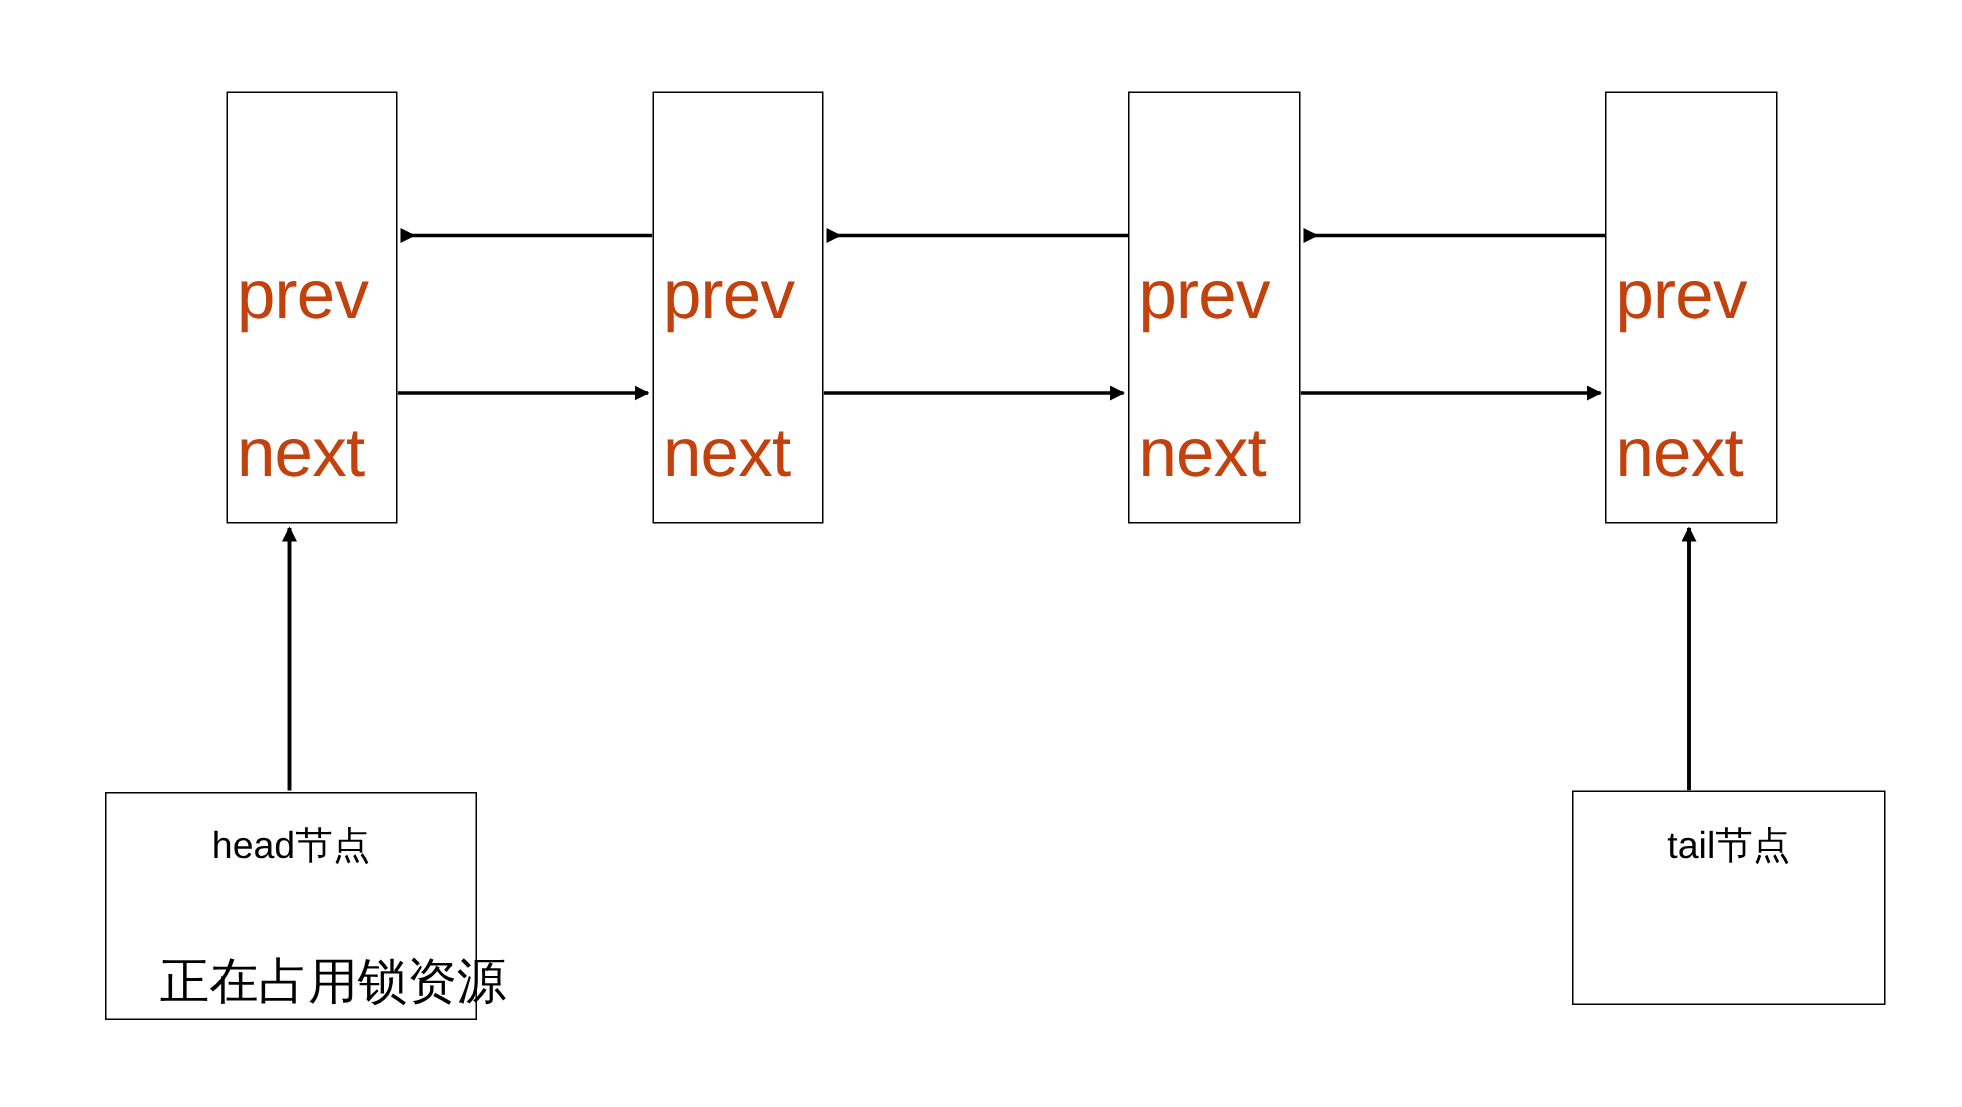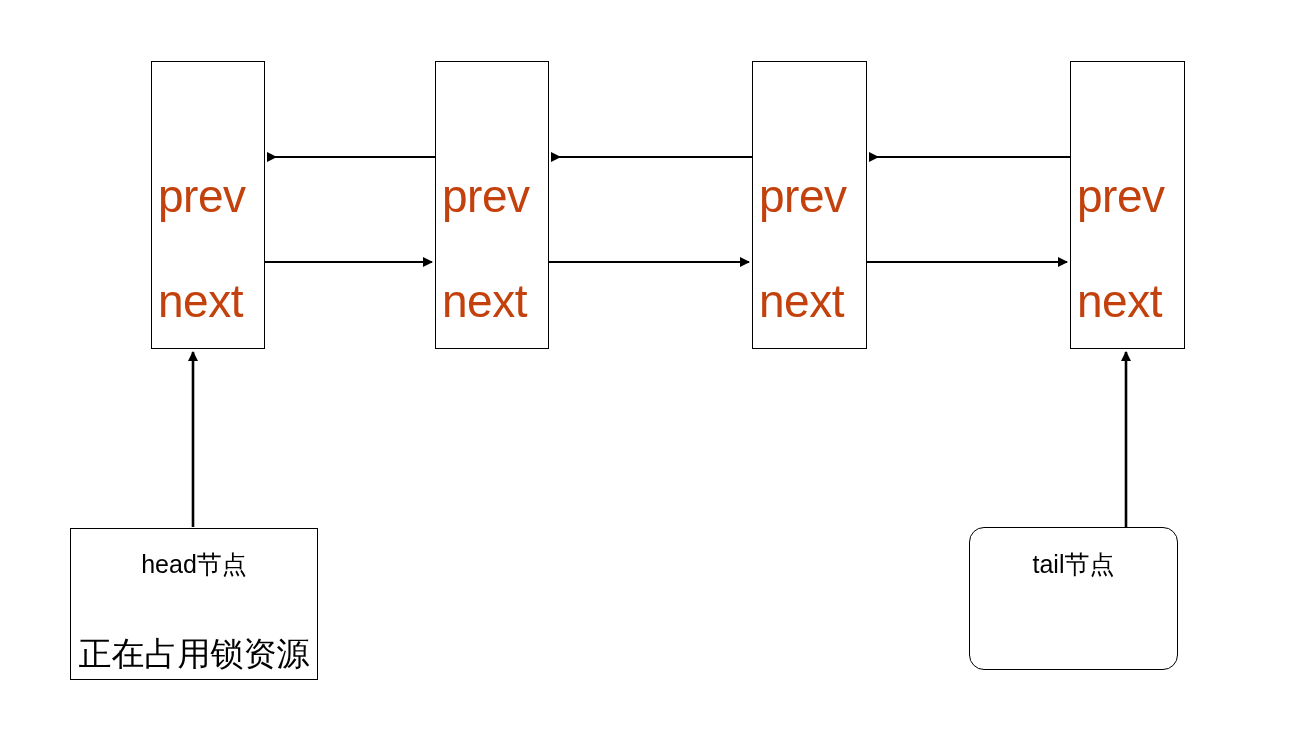--- a/index.html
+++ b/index.html
@@ -109,20 +109,20 @@
     <div class="node-field next">next</div>
   </div>
 
   <div class="node-box" style="left:1070px; top:61px; width:115px; height:288px;">
     <div class="node-field prev">prev</div>
     <div class="node-field next">next</div>
   </div>
 
   <div class="label-box" style="left:70px; top:528px; width:248px; height:152px;">
     <div class="label-line small" style="top:21px;text-align:center;">head节点</div>
-    <div class="label-line big" style="top:107px;">正在占用锁资源</div>
+    <div class="label-line big" style="top:107px;margin-left:28px;">正在占用锁资源</div>
   </div>
 
-  <div class="label-box" style="left:969px; top:527px; width:209px; height:143px;border-radius:15px;">
+  <div class="label-box" style="left:1048px; top:527px; width:209px; height:143px;">
     <div class="label-line small" style="top:22px;">tail节点</div>
   </div>
 
 </div>
 
 </body></html>

